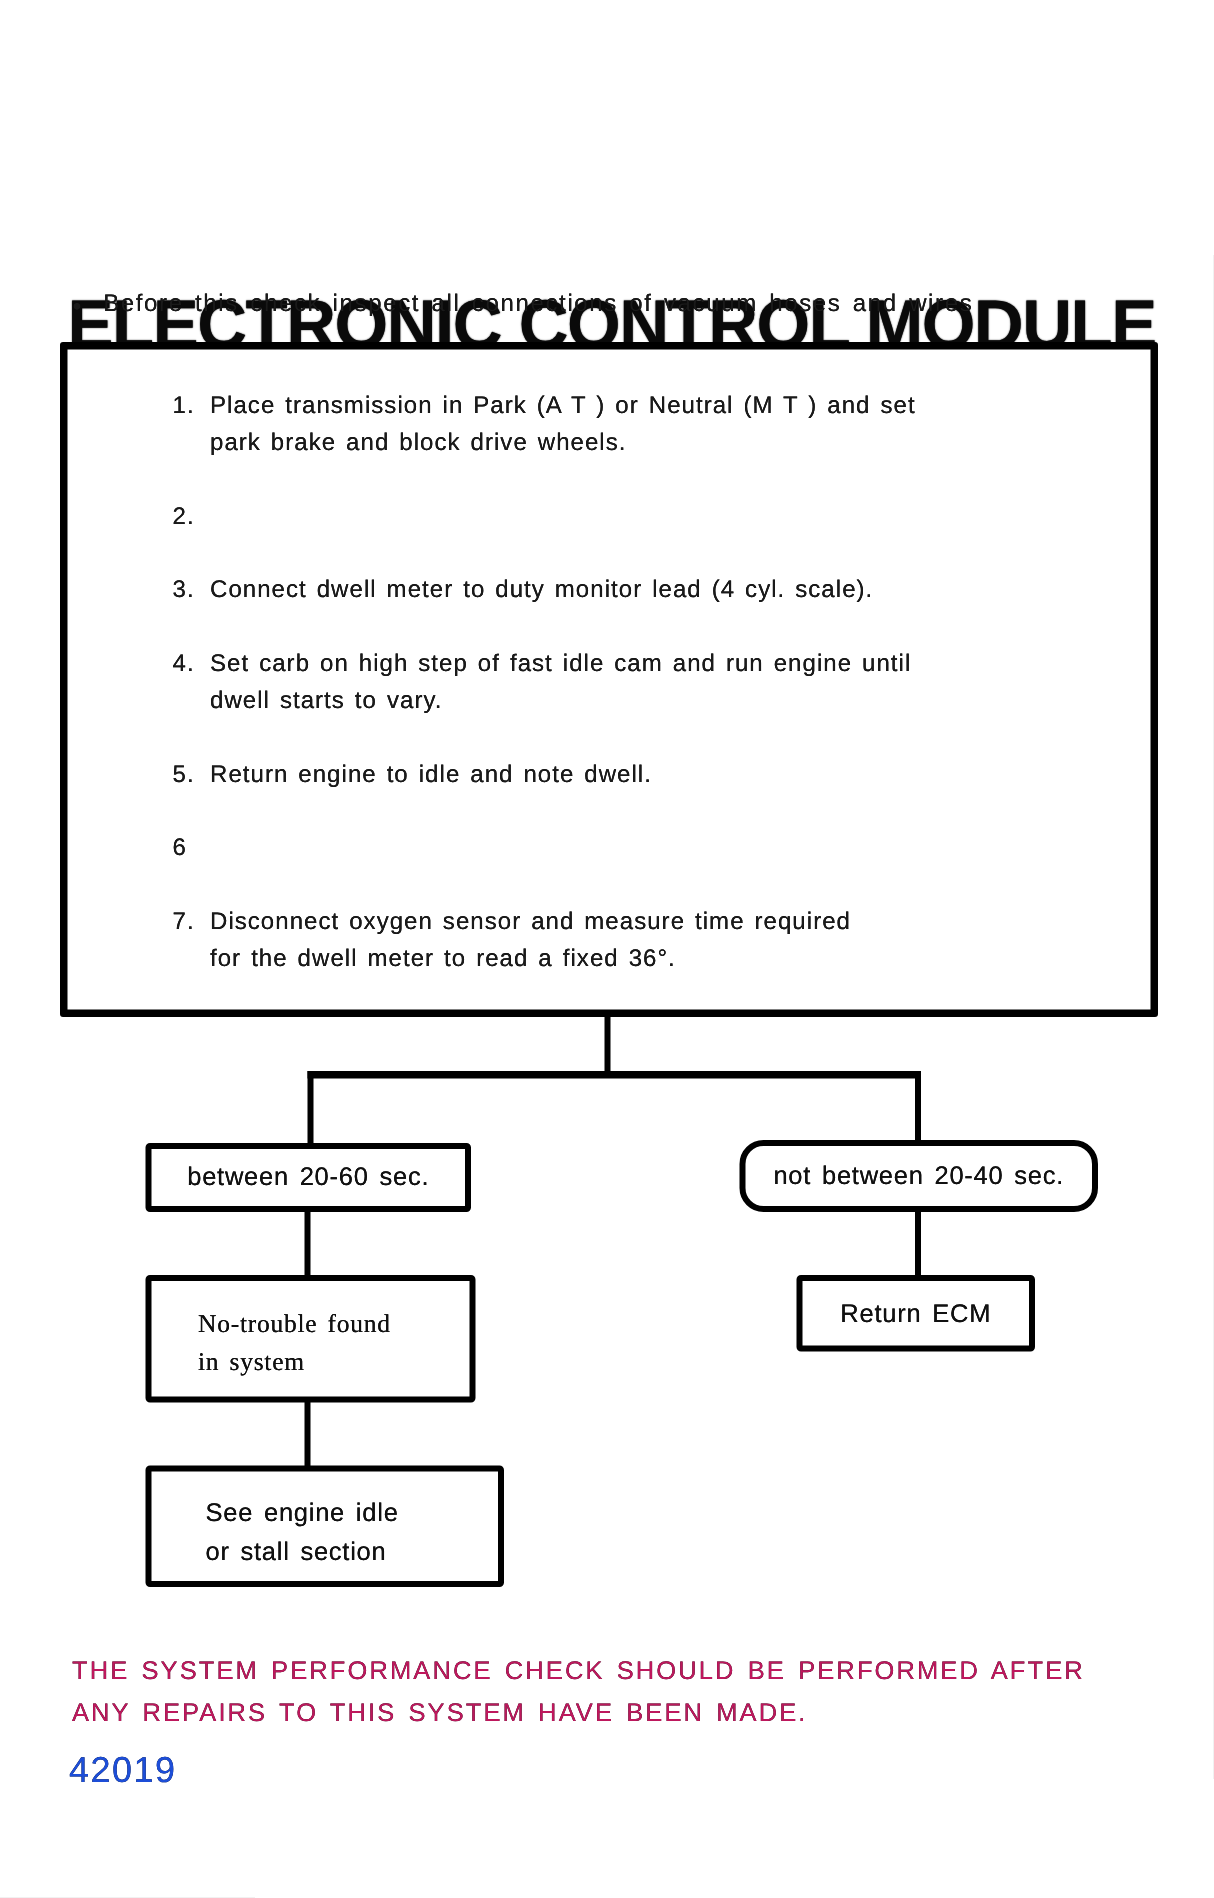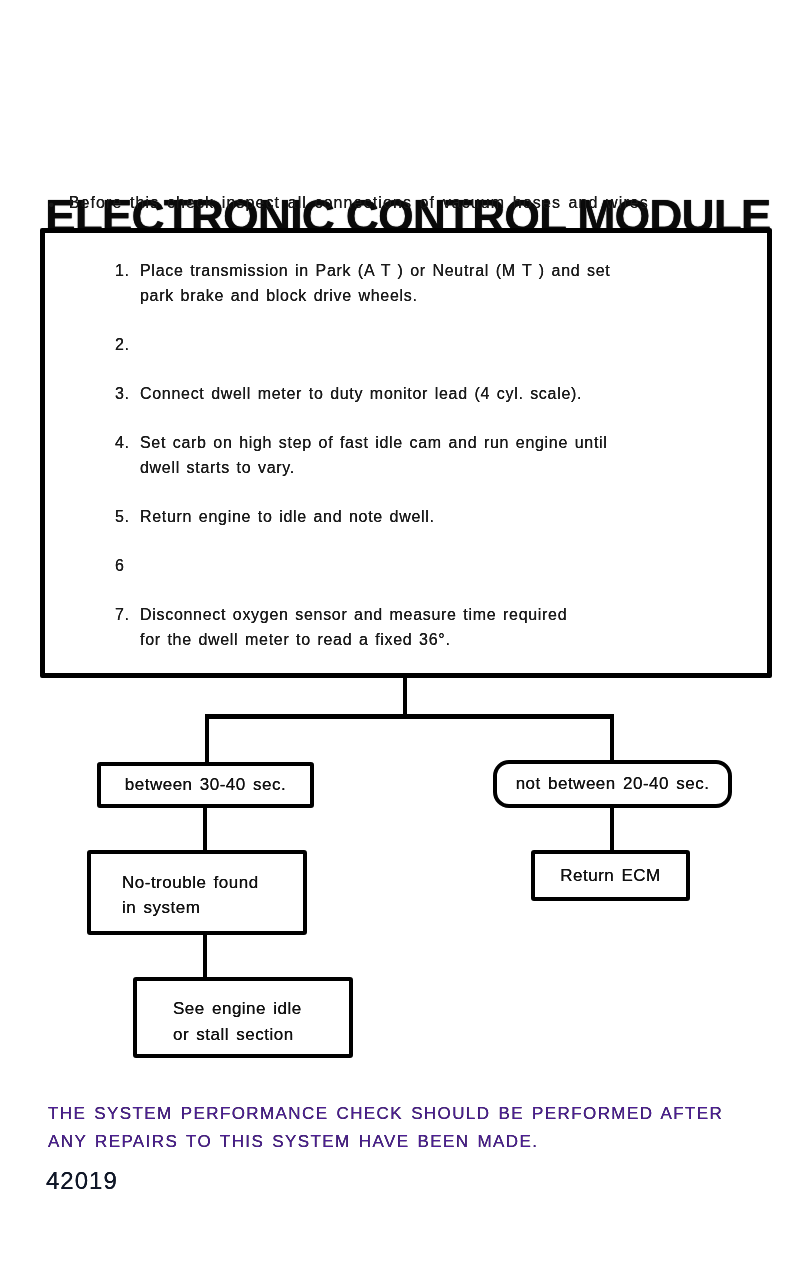--- a/index.html
+++ b/index.html
@@ -43,25 +43,25 @@
   .flow-box {
     position:absolute; border:4px solid #000; border-radius:3px;
     background:#fff; font-size:17px; letter-spacing:0.5px; word-spacing:2px;
     color:#111; text-shadow:0 0 0.4px #000;
   }
   .flow-box.center { display:flex; align-items:center; justify-content:center; }
   .flow-box .multi { white-space:pre-line; }
   .footer {
     position:absolute; left:48px; top:1100px;
     font-size:17px; line-height:28px; letter-spacing:1.4px; word-spacing:2px;
-    color:#4c1d95; text-shadow:0 0 0.4px #000;
+    color:#be185d; text-shadow:0 0 0.4px #000;
   }
   .fig-num {
     position:absolute; left:46px; top:1167px;
-    font-size:24px; letter-spacing:1px; color:#0f172a;
+    font-size:24px; letter-spacing:1px; color:#1d4ed8;
     text-shadow:0 0 0.4px #000;
   }
 </style>
 </head>
 <body>
 
 <div class="page">
 
   <h1 class="title">
     <div>ELECTRONIC CONTROL MODULE</div>
@@ -107,37 +107,37 @@
 
   <div class="line" style="left:403px; top:678px; width:4px; height:40px;"></div>
   <div class="line" style="left:205px; top:714px; width:409px; height:5px;"></div>
   <div class="line" style="left:205px; top:714px; width:4px; height:52px;"></div>
   <div class="line" style="left:610px; top:714px; width:4px; height:52px;"></div>
   <div class="line" style="left:203px; top:805px; width:4px; height:48px;"></div>
   <div class="line" style="left:610px; top:805px; width:4px; height:48px;"></div>
   <div class="line" style="left:203px; top:932px; width:4px; height:48px;"></div>
 
   <div class="flow-box center" style="left:97px; top:762px; width:217px; height:46px;">
-    <span>between 30-40 sec.</span>
+    <span>between 20-60 sec.</span>
   </div>
 
   <div class="flow-box center" style="left:493px; top:760px; width:239px; height:48px;border-radius:16px;">
     <span>not between 20-40 sec.</span>
   </div>
 
-  <div class="flow-box" style="left:87px; top:850px; width:220px; height:85px; padding:16px 0 0 31px; line-height:25px;">
+  <div class="flow-box" style="left:97px; top:850px; width:220px; height:85px; padding:16px 0 0 31px; line-height:25px;font-family:Liberation Serif, serif;">
     <span class="multi">No-trouble found
 in system</span>
   </div>
 
   <div class="flow-box center" style="left:531px; top:850px; width:159px; height:51px;">
     <span>Return ECM</span>
   </div>
 
-  <div class="flow-box" style="left:97px; top:977px; width:220px; height:81px; padding:15px 0 0 36px; line-height:26px;margin-left:36px;">
+  <div class="flow-box" style="left:97px; top:977px; width:239px; height:81px; padding:15px 0 0 36px; line-height:26px;">
     <span class="multi">See engine idle
 or stall section</span>
   </div>
 
   <div class="footer">
     <div>THE SYSTEM PERFORMANCE CHECK SHOULD BE PERFORMED AFTER</div>
     <div>ANY REPAIRS TO THIS SYSTEM HAVE BEEN MADE.</div>
   </div>
 
   <div class="fig-num">42019</div>

